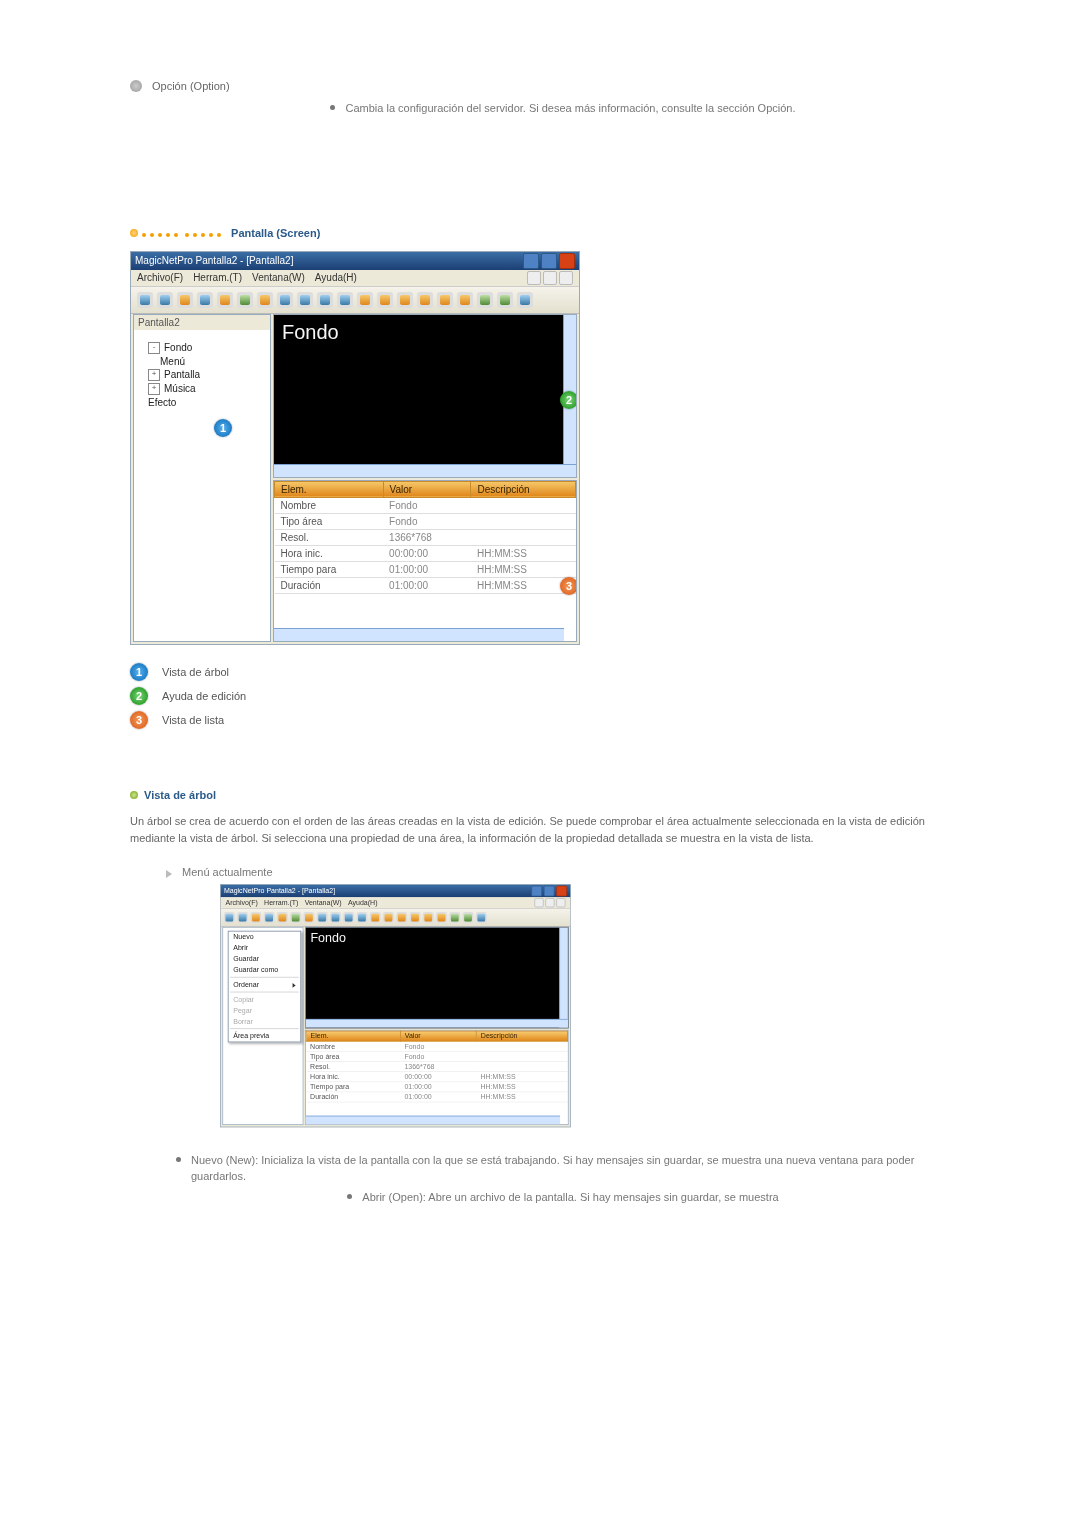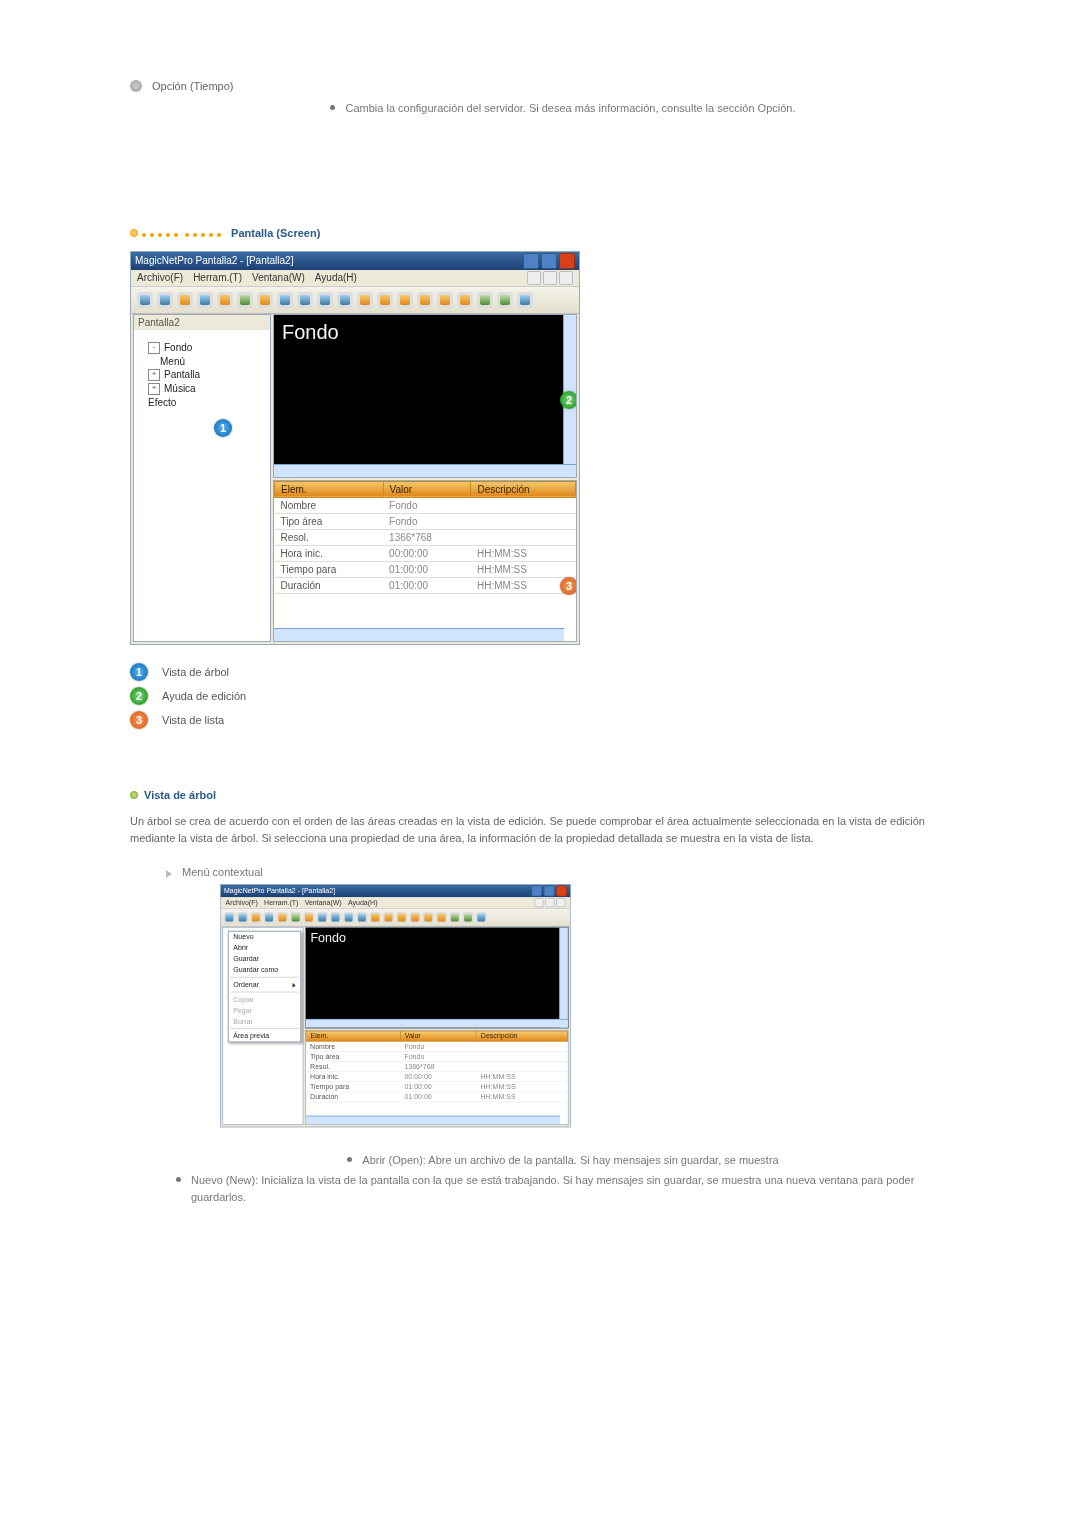--- a/index.html
+++ b/index.html
@@ -214,21 +214,21 @@
   .desc-list { margin:18px 0 0 46px; }
   .desc-list .bullet-line { margin-left:0; }
 </style>
 </head>
 <body>
 
 <div class="page">
 
   <div class="opt-head">
     <div class="icon"></div>
-    <span class="txt">Opción (Tiempo)</span>
+    <span class="txt">Opción (Option)</span>
   </div>
   <div class="bullet-line">
     <div class="dot"></div>
     <span class="txt">Cambia la configuración del servidor. Si desea más información, consulte la sección Opción.</span>
   </div>
 
   <div class="dotted-header">
     <div class="orb"></div>
     <div class="dots">
       <span></span><span></span><span></span><span></span><span></span>
@@ -389,21 +389,21 @@
   </div>
 
   <div class="subhead">
     <div class="orb2"></div>
     <span class="t">Vista de árbol</span>
   </div>
   <div class="para">Un árbol se crea de acuerdo con el orden de las áreas creadas en la vista de edición. Se puede comprobar el área actualmente seleccionada en la vista de edición mediante la vista de árbol. Si selecciona una propiedad de una área, la información de la propiedad detallada se muestra en la vista de lista.</div>
 
   <div class="menu-ctx-label">
     <div class="tri"></div>
-    <span>Menú contextual</span>
+    <span>Menú actualmente</span>
   </div>
 
   <div class="shot2-wrap">
   <div class="shot2">
     <div class="titlebar">
       <span>MagicNetPro  Pantalla2 - [Pantalla2]</span>
       <div class="wbtns">
         <div></div>
         <div></div>
         <div class="close"></div>
@@ -510,21 +510,21 @@
           <div class="hscroll"></div>
         </div>
       </div>
     </div>
   </div>
   </div>
 
   <div class="desc-list">
     <div class="bullet-line">
       <div class="dot"></div>
-      <span class="txt">Abrir (Open): Abre un archivo de la pantalla. Si hay mensajes sin guardar, se muestra</span>
+      <span class="txt">Nuevo (New): Inicializa la vista de la pantalla con la que se está trabajando. Si hay mensajes sin guardar, se muestra una nueva ventana para poder guardarlos.</span>
     </div>
     <div class="bullet-line">
       <div class="dot"></div>
-      <span class="txt">Nuevo (New): Inicializa la vista de la pantalla con la que se está trabajando. Si hay mensajes sin guardar, se muestra una nueva ventana para poder guardarlos.</span>
+      <span class="txt">Abrir (Open): Abre un archivo de la pantalla. Si hay mensajes sin guardar, se muestra</span>
     </div>
   </div>
 
 </div>
 
 </body></html>

